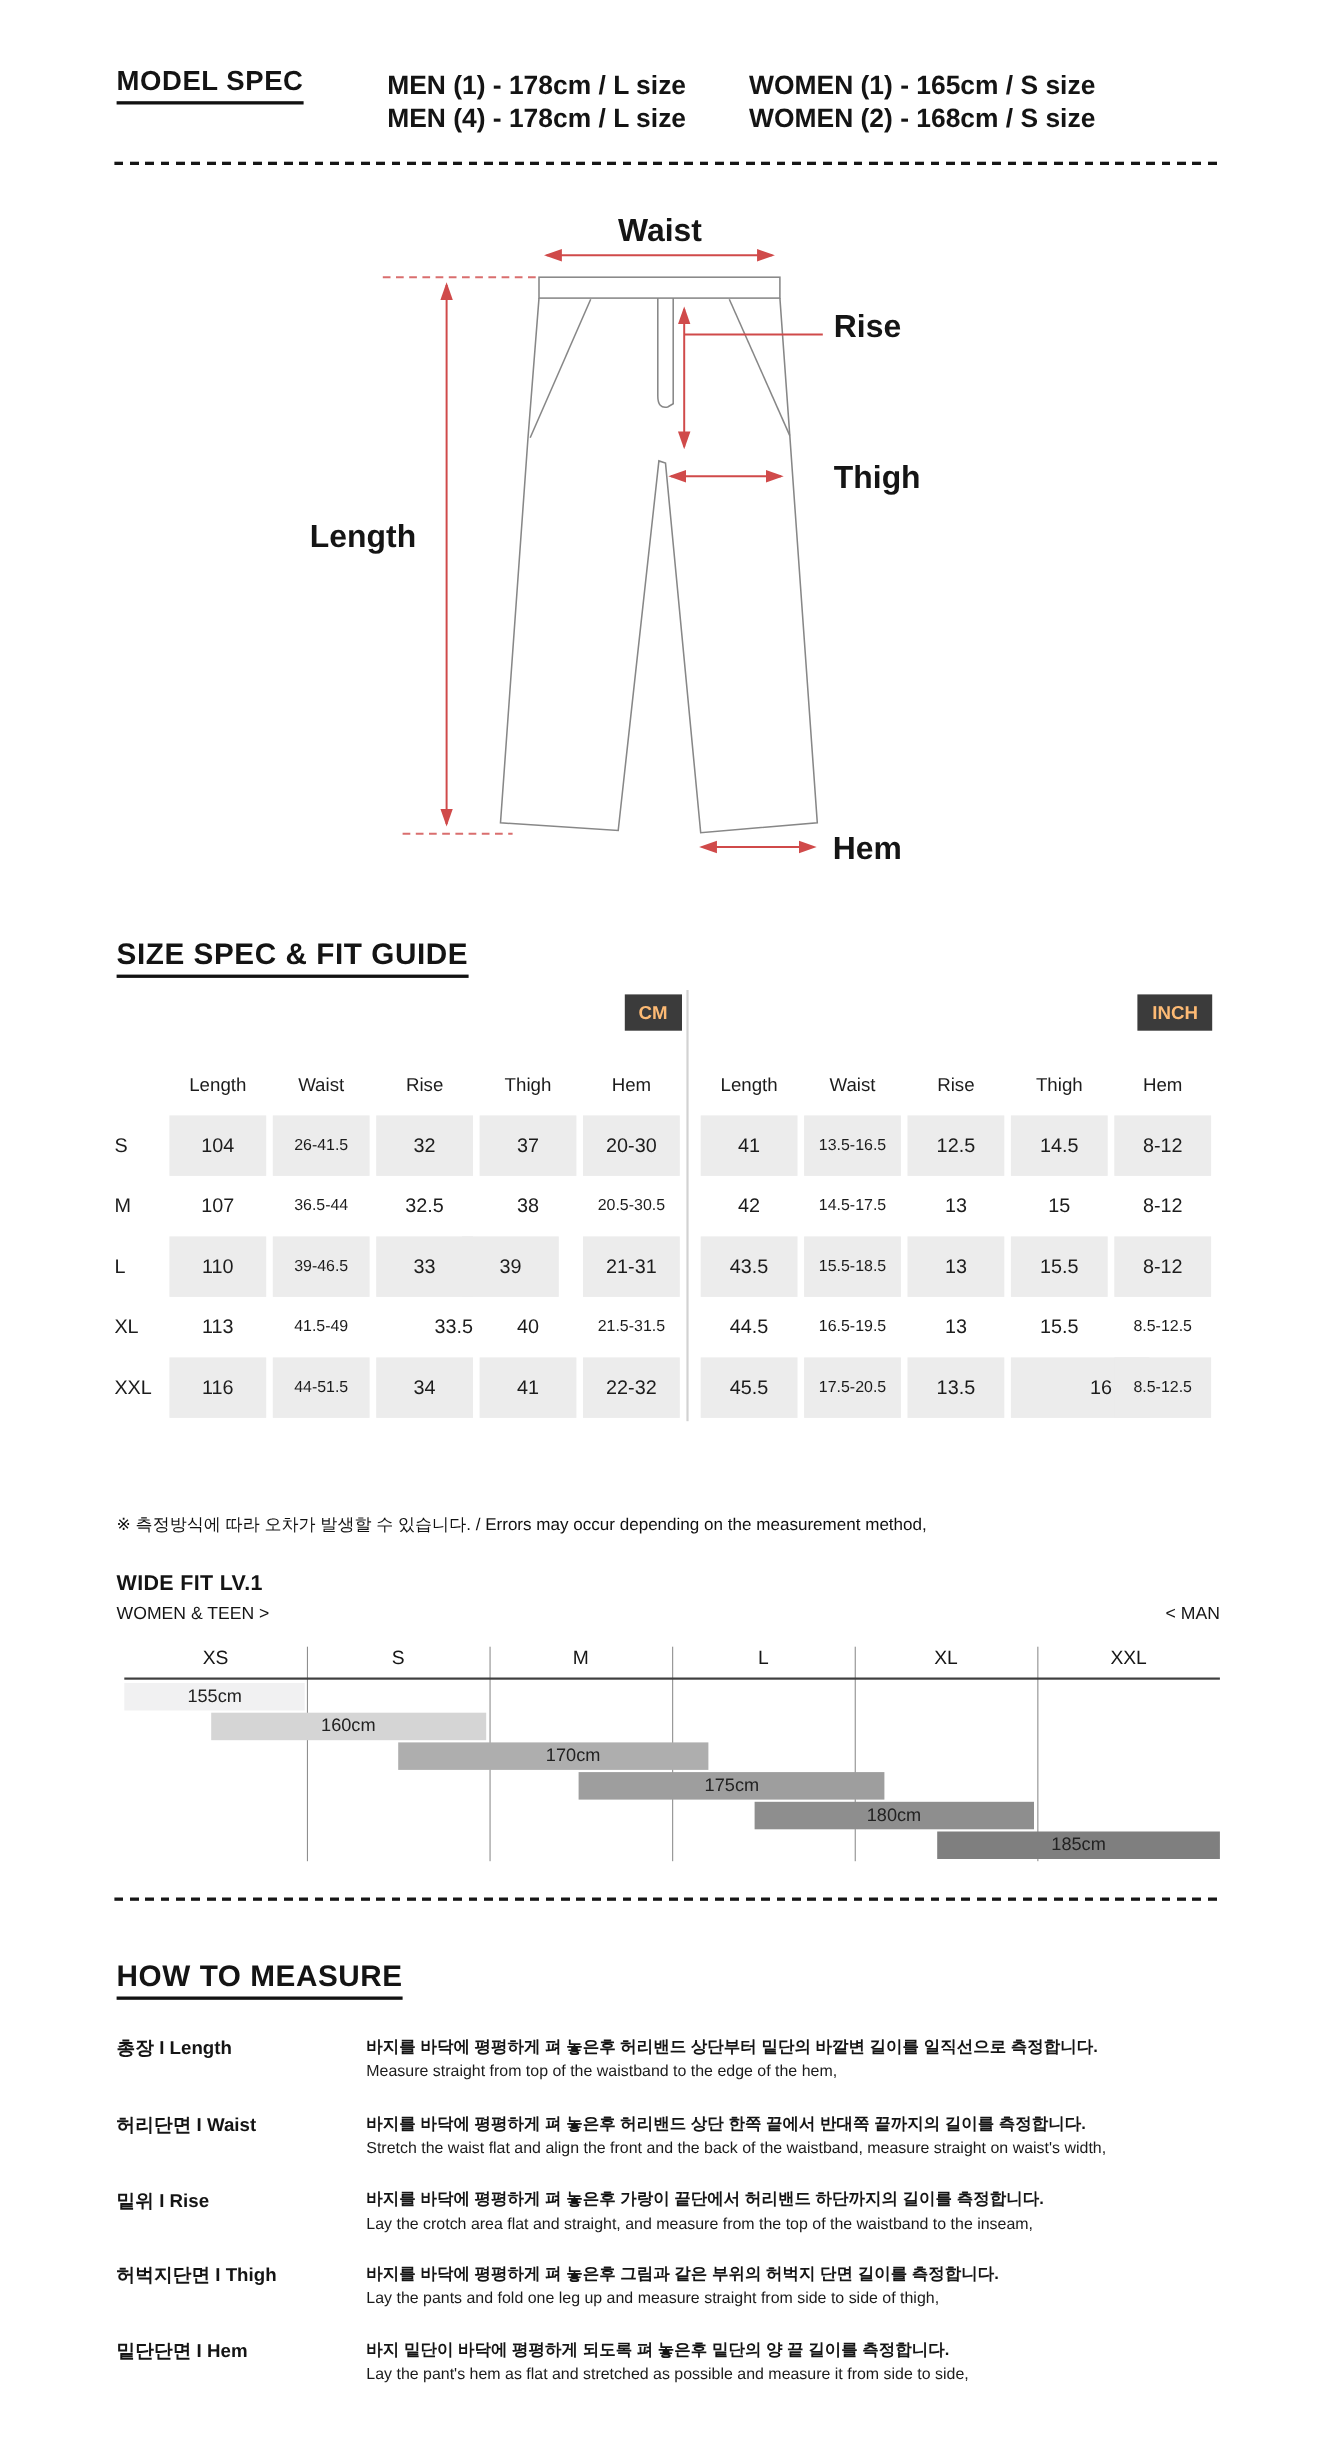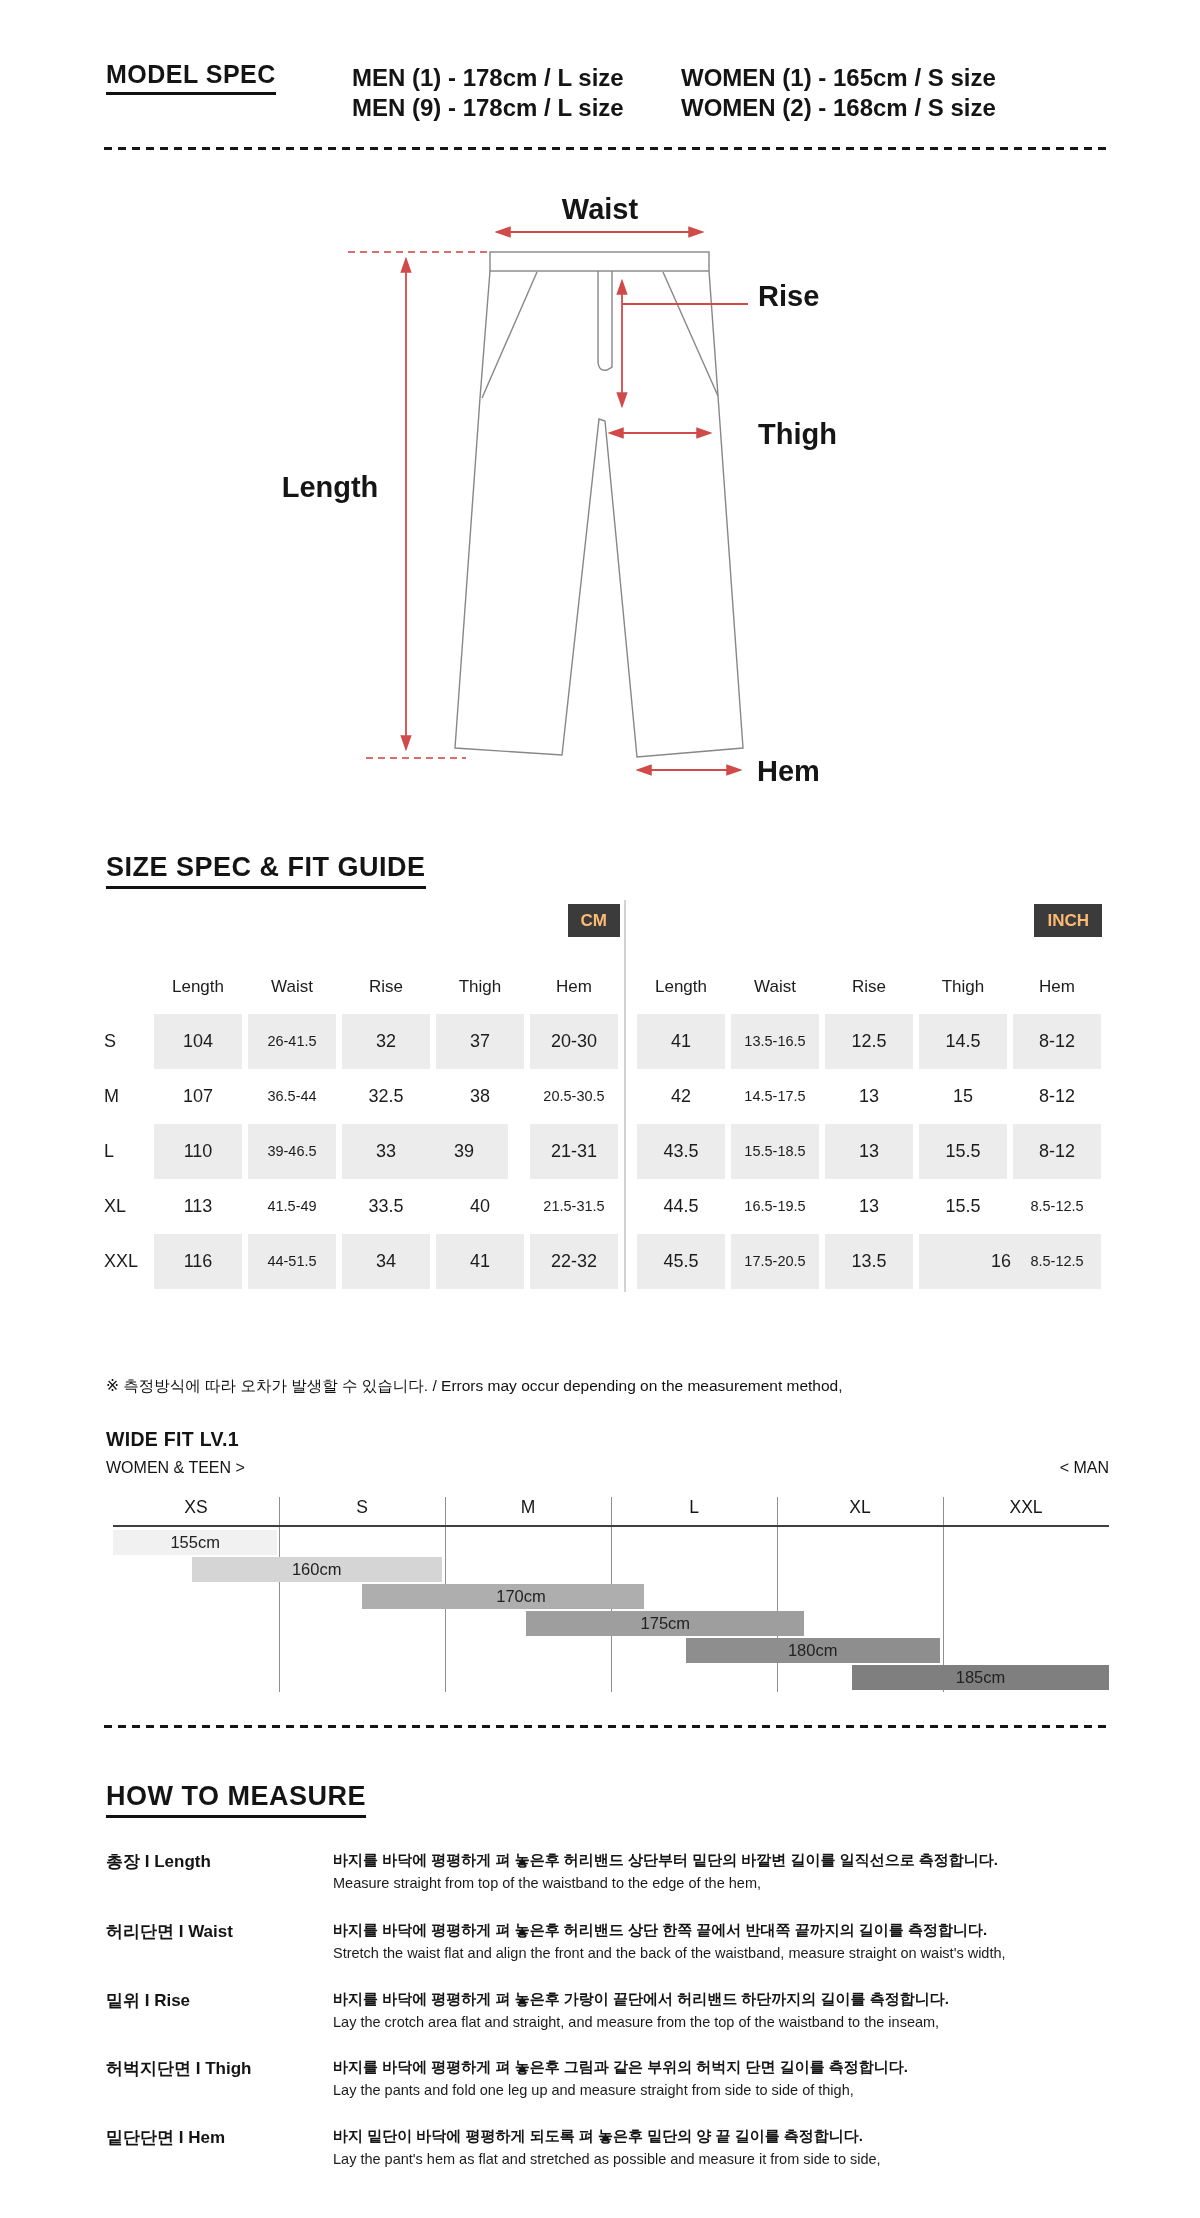--- a/index.html
+++ b/index.html
@@ -35,21 +35,21 @@
 </head>
 <body>
 
 <div id="page">
 
   <div class="abs" style="left:106px;top:60px;">
     <span class="hd" style="font-size:25px;">MODEL SPEC</span>
   </div>
   <div class="abs model-line" style="left:352px;top:64px;">MEN (1) - 178cm / L size</div>
   <div class="abs model-line" style="left:681px;top:64px;">WOMEN (1) - 165cm / S size</div>
-  <div class="abs model-line" style="left:352px;top:94px;">MEN (9) - 178cm / L size</div>
+  <div class="abs model-line" style="left:352px;top:94px;">MEN (4) - 178cm / L size</div>
   <div class="abs model-line" style="left:681px;top:94px;">WOMEN (2) - 168cm / S size</div>
 
   <div class="abs dash-div" style="left:104px;top:147px;width:1007px;"></div>
 
   <svg class="abs" style="left:0;top:150px;" width="1200" height="700" viewBox="0 150 1200 700">
     <defs>
       <marker id="arr" viewBox="0 0 10 7" refX="8.5" refY="3.5" markerWidth="9" markerHeight="7" orient="auto-start-reverse">
         <path d="M0,0 L10,3.5 L0,7 Z" fill="#d04a4a"></path>
       </marker>
     </defs>
@@ -159,21 +159,21 @@
     <div class="cell shade" style="left:420px;top:1124px;width:88px;">39</div>
     <div class="cell shade" style="left:530px;top:1124px;width:88px;">21-31</div>
     <div class="cell shade" style="left:637px;top:1124px;width:88px;">43.5</div>
     <div class="cell shade small" style="left:731px;top:1124px;width:88px;">15.5-18.5</div>
     <div class="cell shade" style="left:825px;top:1124px;width:88px;">13</div>
     <div class="cell shade" style="left:919px;top:1124px;width:88px;">15.5</div>
     <div class="cell shade" style="left:1013px;top:1124px;width:88px;">8-12</div>
     <div class="size-lab" style="left:104px;top:1179px;width:46px;">XL</div>
     <div class="cell" style="left:154px;top:1179px;width:88px;">113</div>
     <div class="cell small" style="left:248px;top:1179px;width:88px;">41.5-49</div>
-    <div class="cell" style="left:342px;top:1179px;width:88px;">33.5</div>
+    <div class="cell" style="left:342px;top:1179px;width:88px;text-align:right;">33.5</div>
     <div class="cell" style="left:436px;top:1179px;width:88px;">40</div>
     <div class="cell small" style="left:530px;top:1179px;width:88px;">21.5-31.5</div>
     <div class="cell" style="left:637px;top:1179px;width:88px;">44.5</div>
     <div class="cell small" style="left:731px;top:1179px;width:88px;">16.5-19.5</div>
     <div class="cell" style="left:825px;top:1179px;width:88px;">13</div>
     <div class="cell" style="left:919px;top:1179px;width:88px;">15.5</div>
     <div class="cell small" style="left:1013px;top:1179px;width:88px;">8.5-12.5</div>
     <div class="size-lab" style="left:104px;top:1234px;width:46px;">XXL</div>
     <div class="cell shade" style="left:154px;top:1234px;width:88px;">116</div>
     <div class="cell shade small" style="left:248px;top:1234px;width:88px;">44-51.5</div>

